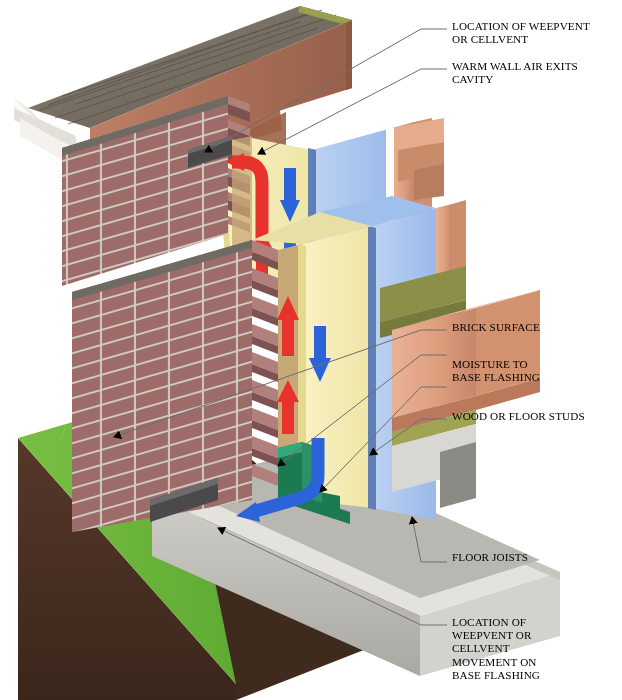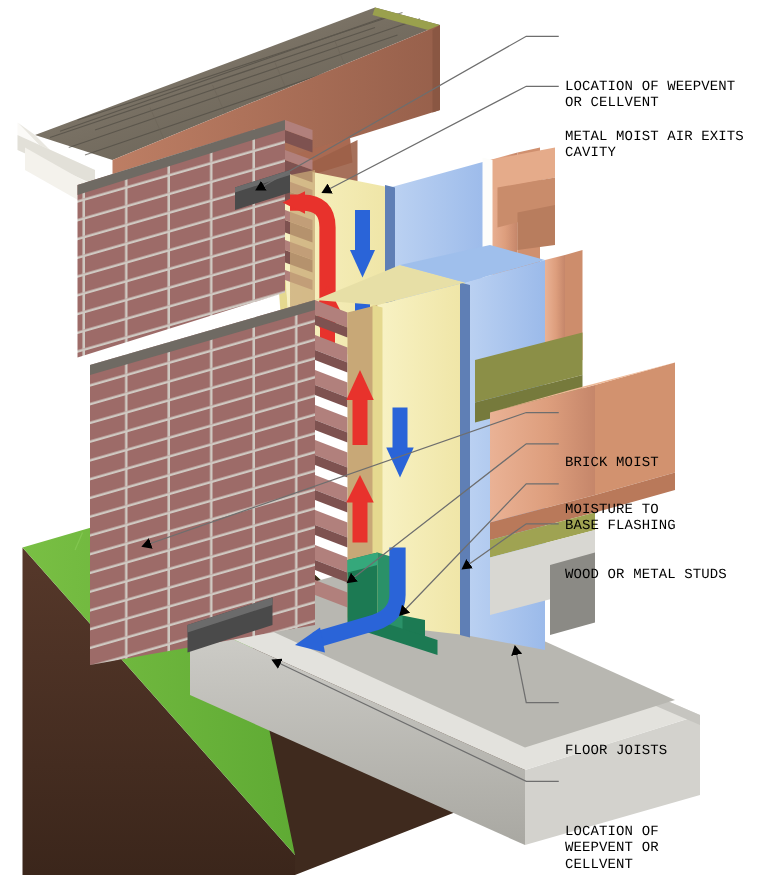--- a/index.html
+++ b/index.html
@@ -2,21 +2,21 @@
 <html><head>
 <meta charset="utf-8">
 <title>Masonry Cavity Wall Ventilation Diagram</title>
 <style>
   html,body{margin:0;padding:0;background:#ffffff;}
   body{width:622px;height:700px;overflow:hidden;
        font-family:"Liberation Sans","DejaVu Sans",sans-serif;}
   #stage{position:relative;width:622px;height:700px;background:#fff;}
   #art{position:absolute;left:0;top:0;width:622px;height:700px;}
   .callout{position:absolute;color:#000;font-size:11.2px;line-height:13.2px;
-           letter-spacing:.1px;white-space:pre;font-family:Liberation Mono, monospace;margin-top:44px;}
+           letter-spacing:.1px;white-space:pre;font-family:Liberation Serif, serif;}
 </style>
 </head>
 <body>
 
 <div id="stage">
 
   <svg id="art" viewBox="0 0 622 700">
     <defs>
       <linearGradient id="shingleG" x1="0" y1="0" x2="1" y2="1">
         <stop offset="0" stop-color="#8e867a"></stop>
@@ -274,26 +274,26 @@
       <polyline points="447,355 421,355 278,466" marker-end="url(#tip)"></polyline>
       <polyline points="447,387 421,387 320,492" marker-end="url(#tip)"></polyline>
       <polyline points="447,419 421,419 370,455" marker-end="url(#tip)"></polyline>
       <polyline points="447,562 421,562 412,517" marker-end="url(#tip)"></polyline>
       <polyline points="447,625 421,625 218,528" marker-end="url(#tip)"></polyline>
     </g>
   </svg>
 
   <div class="callout" style="left:452px;top:20px;">LOCATION OF WEEPVENT
 OR CELLVENT</div>
-  <div class="callout" style="left:452px;top:60px;">METAL MOIST AIR EXITS
+  <div class="callout" style="left:452px;top:60px;">WARM WALL AIR EXITS
 CAVITY</div>
-  <div class="callout" style="left:452px;top:321px;">BRICK MOIST</div>
+  <div class="callout" style="left:452px;top:321px;">BRICK SURFACE</div>
   <div class="callout" style="left:452px;top:358px;">MOISTURE TO
 BASE FLASHING</div>
-  <div class="callout" style="left:452px;top:410px;">WOOD OR METAL STUDS</div>
+  <div class="callout" style="left:452px;top:410px;">WOOD OR FLOOR STUDS</div>
   <div class="callout" style="left:452px;top:551px;">FLOOR JOISTS</div>
   <div class="callout" style="left:452px;top:616px;">LOCATION OF
 WEEPVENT OR
 CELLVENT
 MOVEMENT ON
 BASE FLASHING</div>
 
 </div>
 
 </body></html>

